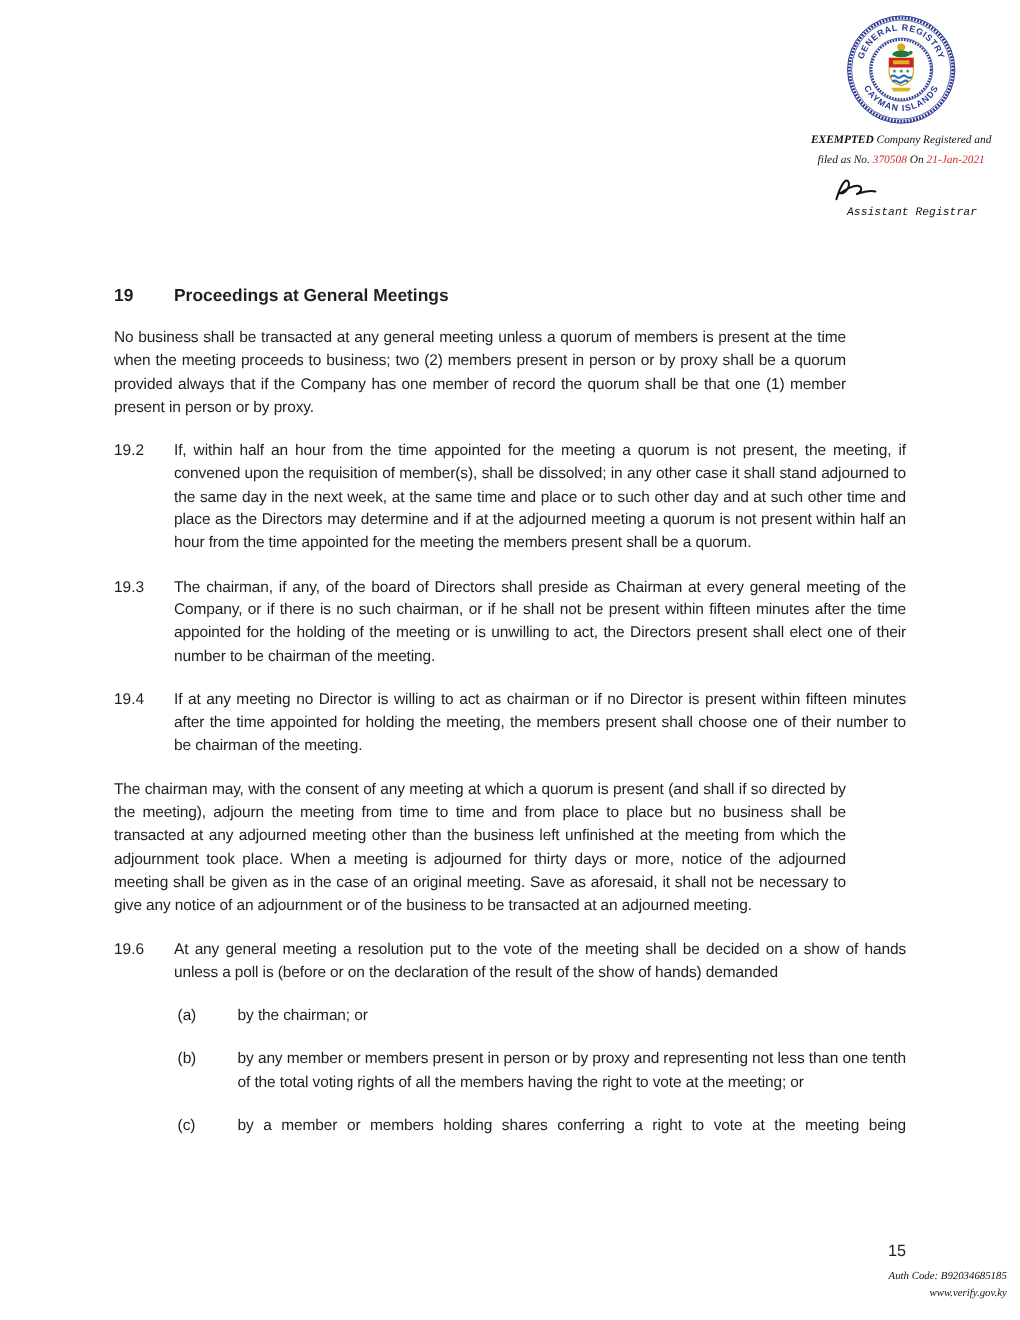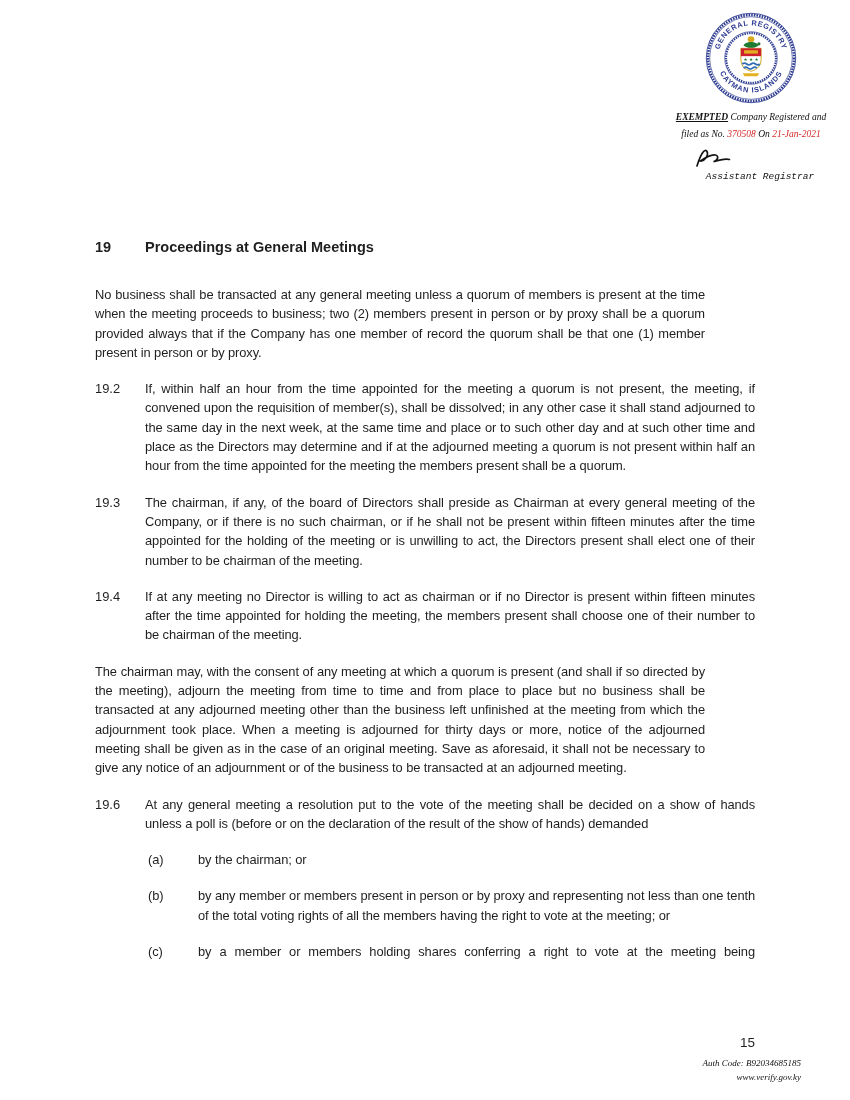--- a/index.html
+++ b/index.html
@@ -10,45 +10,45 @@
   .page{position:absolute;inset:0;background:#fff;}
 
   
   .header-block{position:absolute;top:12px;left:674px;width:154px;text-align:center;}
   .seal-wrap{width:92px;height:92px;margin:0 auto;}
   .seal-wrap svg{width:92px;height:92px;display:block;}
   .reg-text{
     font-family:"Liberation Serif", serif;font-style:italic;
     font-size:9.5px;line-height:1.75;color:#111;margin-top:5px;white-space:nowrap;
   }
-  .reg-text b{font-weight:bold;text-decoration:underline;}
+  .reg-text b{font-weight:bold;}
   .red{color:#d42a2a;}
   .signature-area{margin-top:4px;text-align:left;padding-left:20px;height:24px;}
   .sig-caption{
     font-family:Liberation Mono, monospace;font-style:italic;
     font-size:9.5px;color:#111;margin-top:1px;text-align:center;padding-left:18px;
   }
 
   
   .content{position:absolute;left:95px;top:237px;width:662px;}
-  .section-heading{display:flex;font-weight:bold;font-size:14.5px;line-height:20px;margin-bottom:28px;}
+  .section-heading{display:flex;font-weight:bold;font-size:14.5px;line-height:20px;margin-bottom:14px;}
   .num-col{width:50px;flex-shrink:0;}
   .para{display:flex;font-size:12.9px;line-height:19.3px;margin-bottom:17px;}
   .para-text{width:610px;text-align:justify;letter-spacing:-0.1px;}
   .subitems{margin-top:17px;}
   .subitem{display:flex;margin-bottom:17px;}
   .subitem:last-child{margin-bottom:0;}
   .sub-label{width:50px;flex-shrink:0;padding-left:3px;}
   .sub-text{flex:1;text-align:justify;letter-spacing:-0.1px;}
   .stretch{text-align-last:justify;}
 
   
   .page-number{position:absolute;top:1035px;left:605px;width:150px;text-align:right;font-size:13.5px;color:#1f1f1f;}
   .auth-block{
-    position:absolute;top:1057px;left:551px;width:250px;text-align:right;
+    position:absolute;top:1057px;left:589px;width:250px;text-align:right;
     font-family:"Liberation Serif", serif;font-style:italic;font-size:9px;line-height:1.55;color:#111;
   }
 </style>
 </head>
 <body>
 
 <div class="page">
 
   <div class="header-block">
     <div class="seal-wrap">

